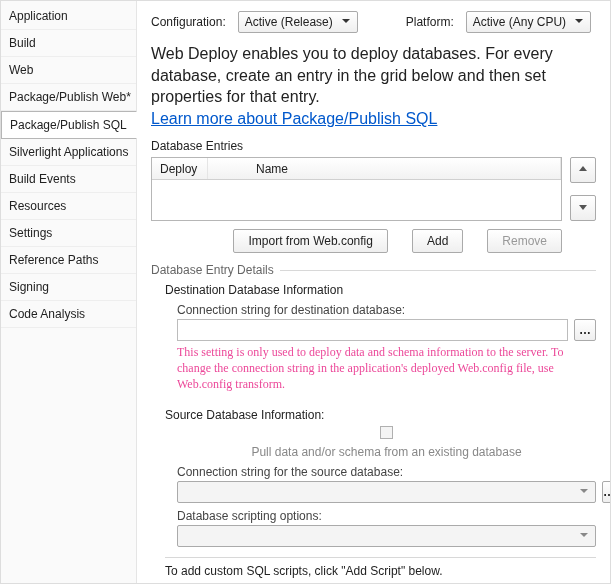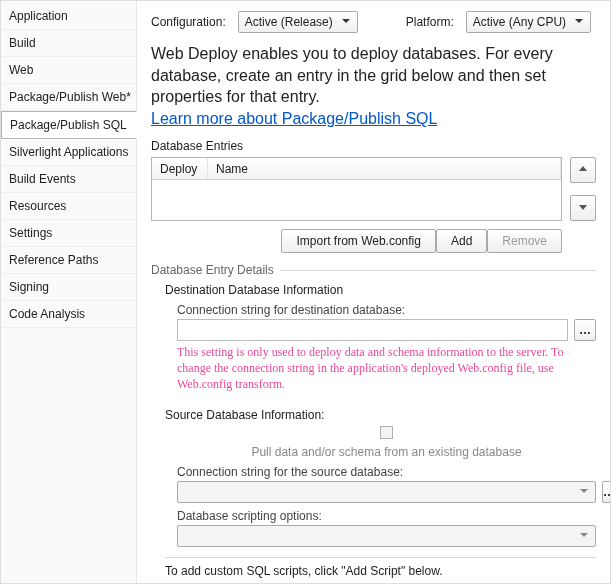--- a/index.html
+++ b/index.html
@@ -82,41 +82,42 @@
     display: flex;
     flex-direction: column;
   }
   .grid-head {
     display: flex;
     border-bottom: 1px solid #d0d0d0;
     background: linear-gradient(#fff,#f2f2f2);
     height: 22px;
     align-items: center;
     font-size: 12px;
+    gap: 40px;
   }
   .grid-head .col {
     padding: 0 8px;
     border-right: 1px solid #e5e5e5;
     height: 100%;
     display: flex;
     align-items: center;
   }
   .grid-head .col:first-child { width: 56px; }
   .grid-body { flex:1; background:#fff; }
   .side-buttons { display:flex; flex-direction:column; gap: 12px; }
   .icon-btn {
     width: 26px; height: 26px;
     border: 1px solid #aaa;
     background: linear-gradient(#fff,#efefef);
     border-radius: 2px;
     display:flex; align-items:center; justify-content:center;
     cursor: pointer;
   }
   .btn-row {
-    display: flex; gap: 0; justify-content: flex-end;
+    display: flex; gap: 24px; justify-content: flex-end;
     margin-top: 8px; margin-bottom: 10px;
     padding-right: 34px;
   }
   .btn {
     border: 1px solid #aaa;
     background: linear-gradient(#fff,#efefef);
     border-radius: 2px;
     height: 24px;
     padding: 0 14px;
     font-size: 12px;

